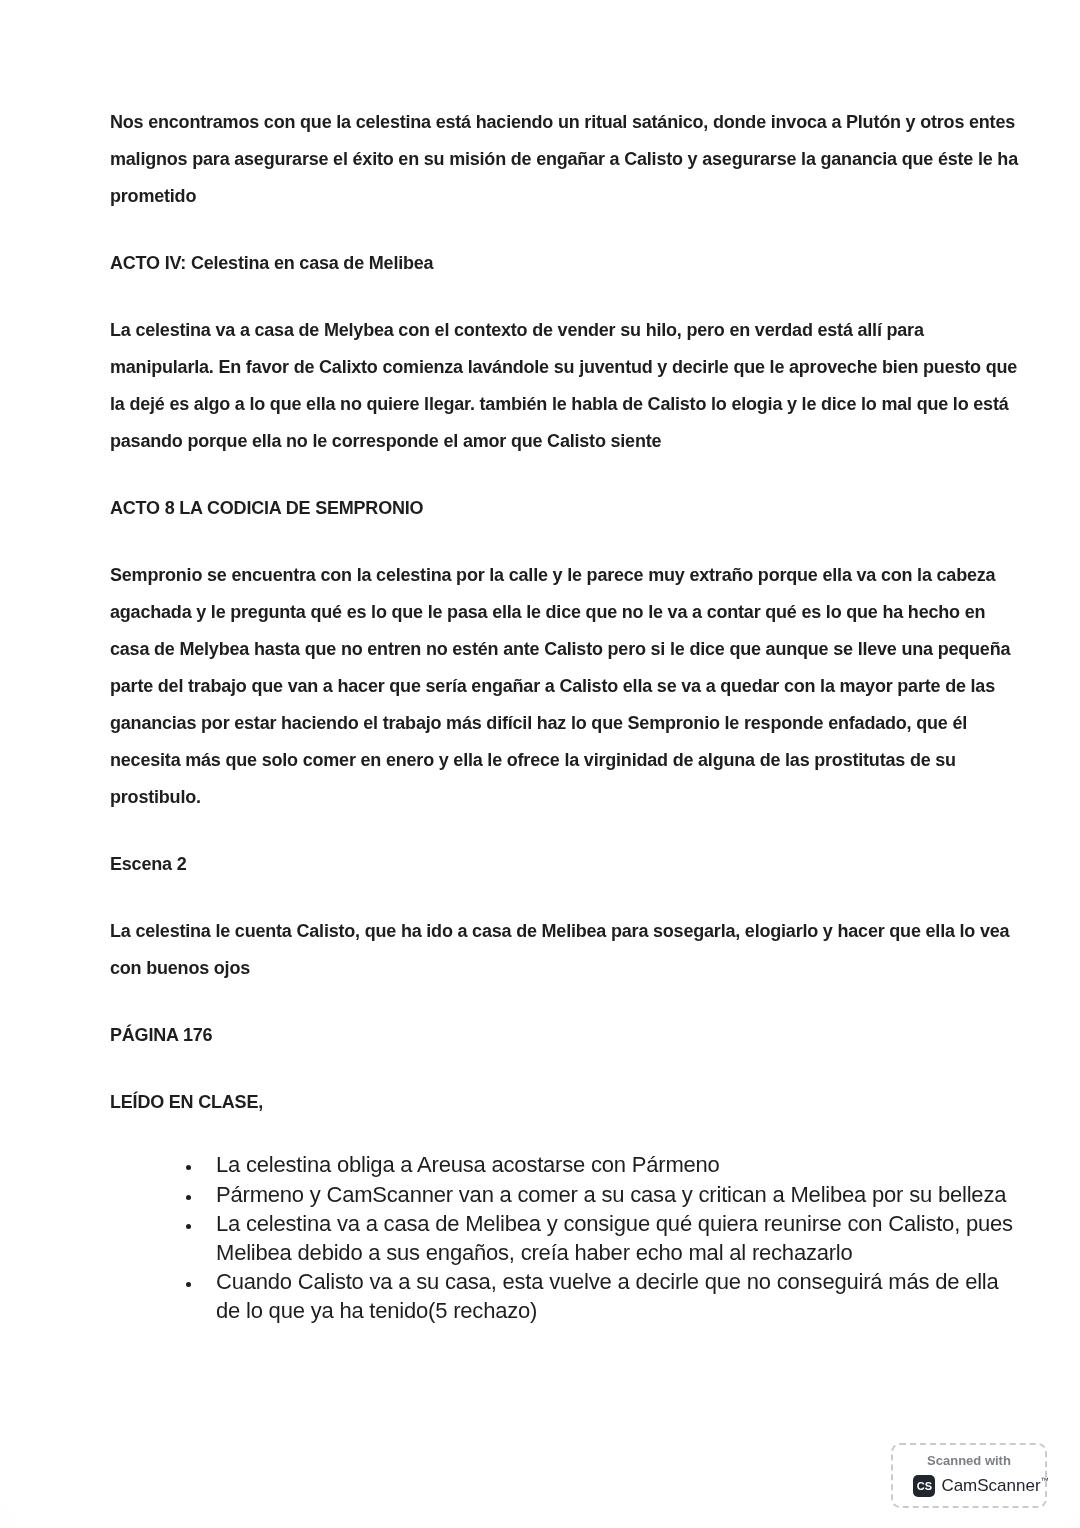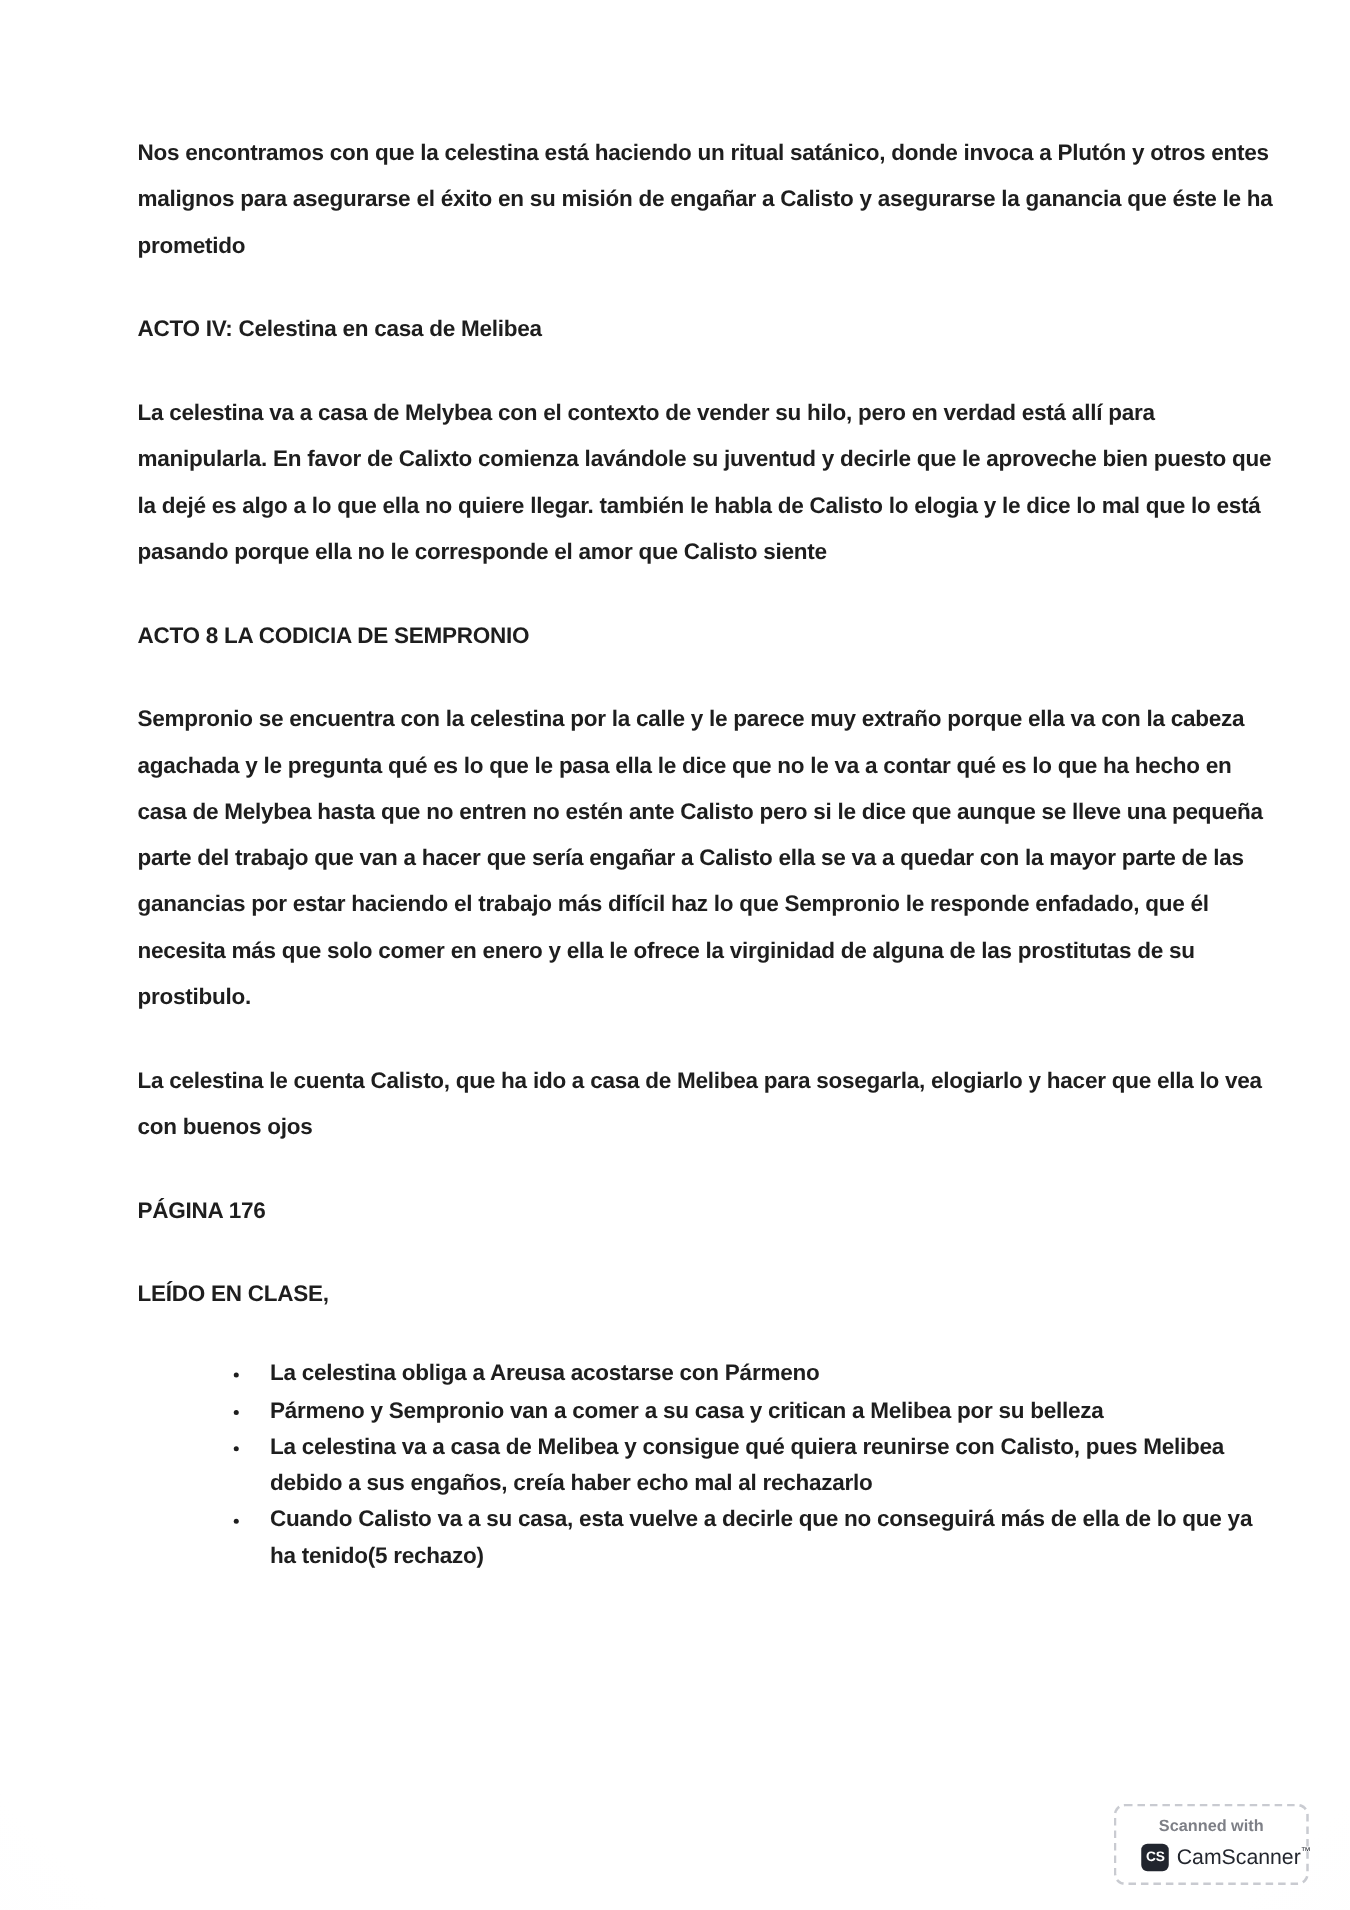--- a/index.html
+++ b/index.html
@@ -40,23 +40,23 @@
     font-size: 18px; 
   }
 
   ul.bullets {
     margin-top: 4px;
     padding-left: 92px;
     list-style: disc outside;
   }
 
   ul.bullets li {
-    font-size: 18px;
+    font-size: 22px;
     line-height: 28.5px;
-    font-weight: 700;
+    font-weight: 400;
     letter-spacing: -0.2px;
     color: #1e1e1e;
     padding-left: 14px;
     margin-bottom: 1px;
   }
 
   ul.bullets li::marker {
     font-size: 15px;
   }
 
@@ -126,33 +126,34 @@
     <p class="block">Nos encontramos con que la celestina está haciendo un ritual satánico, donde invoca a Plutón y otros entes malignos para asegurarse el éxito en su misión de engañar a Calisto y asegurarse la ganancia que éste le ha prometido</p>
 
     <h2 class="block">ACTO IV: Celestina en casa de Melibea</h2>
 
     <p class="block">La celestina va a casa de Melybea con el contexto de vender su hilo, pero en verdad está allí para manipularla. En favor de Calixto comienza lavándole su juventud y decirle que le aproveche bien puesto que la dejé es algo a lo que ella no quiere llegar. también le habla de Calisto lo elogia y le dice lo mal que lo está pasando porque ella no le corresponde el amor que Calisto siente</p>
 
     <h2 class="block">ACTO 8 LA CODICIA DE SEMPRONIO</h2>
 
     <p class="block">Sempronio se encuentra con la celestina por la calle y le parece muy extraño porque ella va con la cabeza agachada y le pregunta qué es lo que le pasa ella le dice que no le va a contar qué es lo que ha hecho en casa de Melybea hasta que no entren no estén ante Calisto pero si le dice que aunque se lleve una pequeña parte del trabajo que van a hacer que sería engañar a Calisto ella se va a quedar con la mayor parte de las ganancias por estar haciendo el trabajo más difícil haz lo que Sempronio le responde enfadado, que él necesita más que solo comer en enero y ella le ofrece la virginidad de alguna de las prostitutas de su prostibulo.</p>
 
+    <h2 class="block">Escena 2</h2>
 
     <p class="block">La celestina le cuenta Calisto, que ha ido a casa de Melibea para sosegarla, elogiarlo y hacer que ella lo vea con buenos ojos</p>
 
     <h2 class="block">PÁGINA 176</h2>
 
     <h2 class="block">LEÍDO EN CLASE,</h2>
 
     <ul class="bullets">
       <li>
         <span>La celestina obliga a Areusa acostarse con Pármeno</span>
       </li>
       <li>
-        <span>Pármeno y Sempronio van a comer a su casa y critican a Melibea por su belleza</span>
+        <span>Pármeno y CamScanner van a comer a su casa y critican a Melibea por su belleza</span>
       </li>
       <li>
         <span>La celestina va a casa de Melibea y consigue qué quiera reunirse con Calisto, pues Melibea debido a sus engaños, creía haber echo mal al rechazarlo</span>
       </li>
       <li>
         <span>Cuando Calisto va a su casa, esta vuelve a decirle que no conseguirá más de ella de lo que ya ha tenido(5 rechazo)</span>
       </li>
     </ul>
 
   </div>

